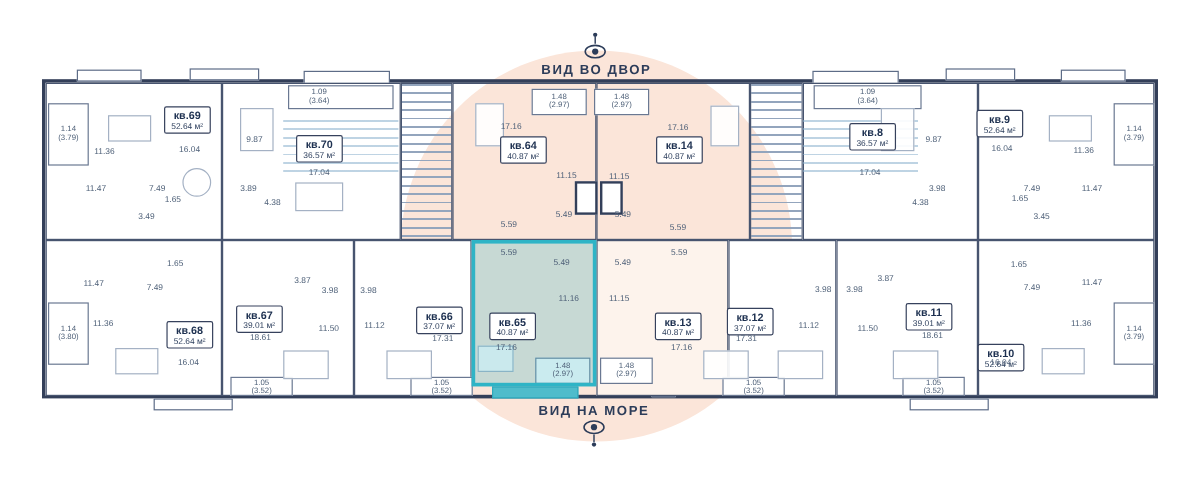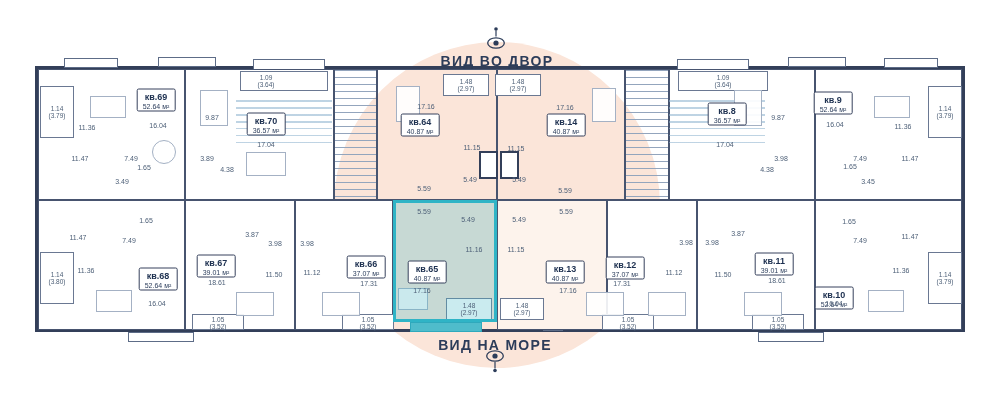--- a/index.html
+++ b/index.html
@@ -26,21 +26,21 @@
 
   .tag { position:absolute; transform:translate(-50%,-50%); background:#fff; border:1px solid #36415c; border-radius:2px; padding:2px 5px 1px 5px; text-align:center; z-index:4; }
   .tag .id { font-size:9px; font-weight:bold; color:#1d3050; white-space:nowrap; }
   .tag .ar { font-size:7px; color:#2c3e5c; white-space:nowrap; margin-top:1px; }
 
   .room { position:absolute; transform:translate(-50%,-50%); font-size:7px; color:#4e6078; z-index:4; white-space:nowrap; }
   .bal  { position:absolute; transform:translate(-50%,-50%); font-size:6.5px; line-height:1.15; color:#4e6078; text-align:center; z-index:4; white-space:nowrap; }
 
   .wm { position:absolute; left:140px; top:228px; width:660px; text-align:center; font-family:"DejaVu Serif",serif; font-style:italic; font-size:95px; color:#8d97a7; opacity:.30; z-index:6; pointer-events:none; letter-spacing:2px; }
 
-  .view { position:absolute; transform:translateX(-50%); font-size:14px; font-weight:bold; letter-spacing:1.3px; color:#2c3c59; z-index:7; white-space:nowrap; }
+  .view { position:absolute; transform:translateX(-50%); font-size:11px; font-weight:bold; letter-spacing:1.3px; color:#2c3c59; z-index:7; white-space:nowrap; }
   .eye  { position:absolute; z-index:7; }
 </style>
 </head>
 <body>
 
 <div class="canvas">
 
   <div class="circle"></div>
 
   <div class="bld"></div>
@@ -112,21 +112,21 @@
   <div class="furn" style="left:868px;top:290px;width:36px;height:22px"></div>
 
   <div class="tag" style="left:156px;top:100px">
       <div class="id">кв.69</div>
       <div class="ar">52.64 м²</div>
     </div>
   <div class="tag" style="left:266px;top:124px">
       <div class="id">кв.70</div>
       <div class="ar">36.57 м²</div>
     </div>
-  <div class="tag" style="left:420px;top:125px">
+  <div class="tag" style="left:436px;top:125px">
       <div class="id">кв.64</div>
       <div class="ar">40.87 м²</div>
     </div>
   <div class="tag" style="left:566px;top:125px">
       <div class="id">кв.14</div>
       <div class="ar">40.87 м²</div>
     </div>
   <div class="tag" style="left:727px;top:114px">
       <div class="id">кв.8</div>
       <div class="ar">36.57 м²</div>

